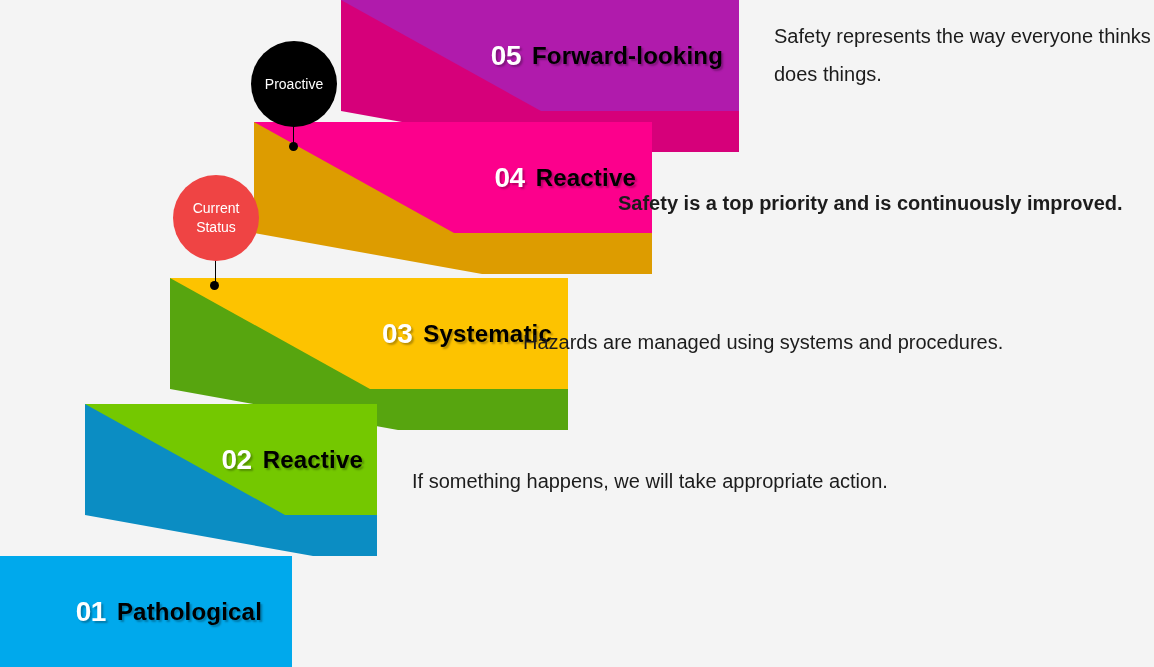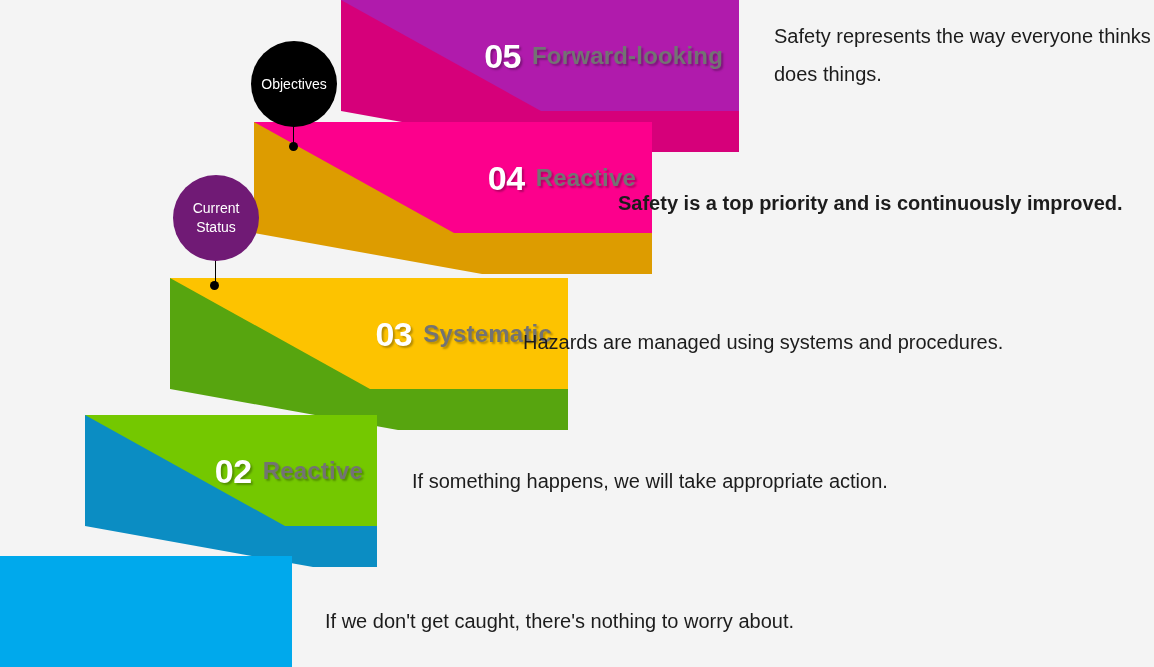--- a/index.html
+++ b/index.html
@@ -49,32 +49,32 @@
     height: 111px;
     display: flex;
     align-items: center;
     justify-content: flex-end;
     padding-right: 16px;
     box-sizing: border-box;
     pointer-events: none;
   }
 
   .step-num {
-    font-size: 34px;
+    font-size: 28px;
     font-weight: bold;
     color: #ffffff;
     letter-spacing: -0.5px;
     text-shadow: 2px 2px 2px rgba(0,0,0,0.28);
     line-height: 1;
   }
 
   .step-title {
     font-size: 24px;
     font-weight: bold;
-    color: #737373;
+    color: #000000;
     margin-left: 11px;
     letter-spacing: 0.2px;
     text-shadow: 2px 2px 2px rgba(0,0,0,0.28);
     line-height: 1;
   }
 
   
   .desc {
     position: absolute;
     font-size: 20px;
@@ -152,54 +152,57 @@
       <rect x="0" y="0" width="398" height="111" fill="#fdc300"></rect>
       <polygon points="0,0 200,111 0,111" fill="#57a50f"></polygon>
       <polygon points="0,111 200,111 398,111 398,152 228,152" fill="#57a50f"></polygon>
     </svg>
     <div class="labels">
       <span class="step-num">03</span>
       <span class="step-title">Systematic</span>
     </div>
   </div>
 
-  <div class="step" style="left:85px; top:415px;">
+  <div class="step" style="left:85px; top:404px;">
     <svg class="shape" viewBox="0 0 398 180" width="398" height="180">
       <rect x="0" y="0" width="292" height="111" fill="#74c800"></rect>
       <polygon points="0,0 200,111 0,111" fill="#0b8dc3"></polygon>
       <polygon points="0,111 200,111 292,111 292,152 228,152" fill="#0b8dc3"></polygon>
     </svg>
     <div class="labels" style="width:292px; padding-right:14px;">
       <span class="step-num">02</span>
       <span class="step-title">Reactive</span>
     </div>
   </div>
 
   <div class="step" style="left:0px; top:556px;">
     <svg class="shape" viewBox="0 0 398 180" width="398" height="180">
       <rect x="0" y="0" width="292" height="111" fill="#00a9ec"></rect>
     </svg>
+    <div class="labels" style="width:292px; padding-right:30px;">
+      <span class="step-num">01</span>
+      <span class="step-title">Pathological</span>
+    </div>
   </div>
 
   <div class="desc wrap" style="left:774px; top:17px;">Safety represents the way everyone thinks and does things.</div>
 
   <div class="desc" style="left:618px; top:184px;font-weight:bold;">Safety is a top priority and is continuously improved.</div>
 
   <div class="desc" style="left:523px; top:323px;">Hazards are managed using systems and procedures.</div>
 
   <div class="desc" style="left:412px; top:462px;">If something happens, we will take appropriate action.</div>
 
-  <div class="desc" style="left:325px; top:602px;">If we don't get caught, there's nothing to worry about.</div>
 
   <div class="connector" style="left:293px; top:110px; height:37px;"></div>
   <div class="connector-dot" style="left:289px; top:142px;"></div>
   <div class="badge" style="left: 251px; top: 41px; width: 86px; height: 86px; background: rgb(0, 0, 0);">
-    <span>Objectives</span>
+    <span>Proactive</span>
   </div>
 
   <div class="connector" style="left:215px; top:250px; height:37px;"></div>
   <div class="connector-dot" style="left:210px; top:281px;"></div>
-  <div class="badge" style="left: 173px; top: 175px; width: 86px; height: 86px; flex-direction: column; background: #701a75; justify-content: center;">
+  <div class="badge" style="left: 173px; top: 175px; width: 86px; height: 86px; flex-direction: column; background: #ef4444; justify-content: center;">
     <span>Current</span>
     <span>Status</span>
   </div>
 
 </div>
 
 </body></html>

